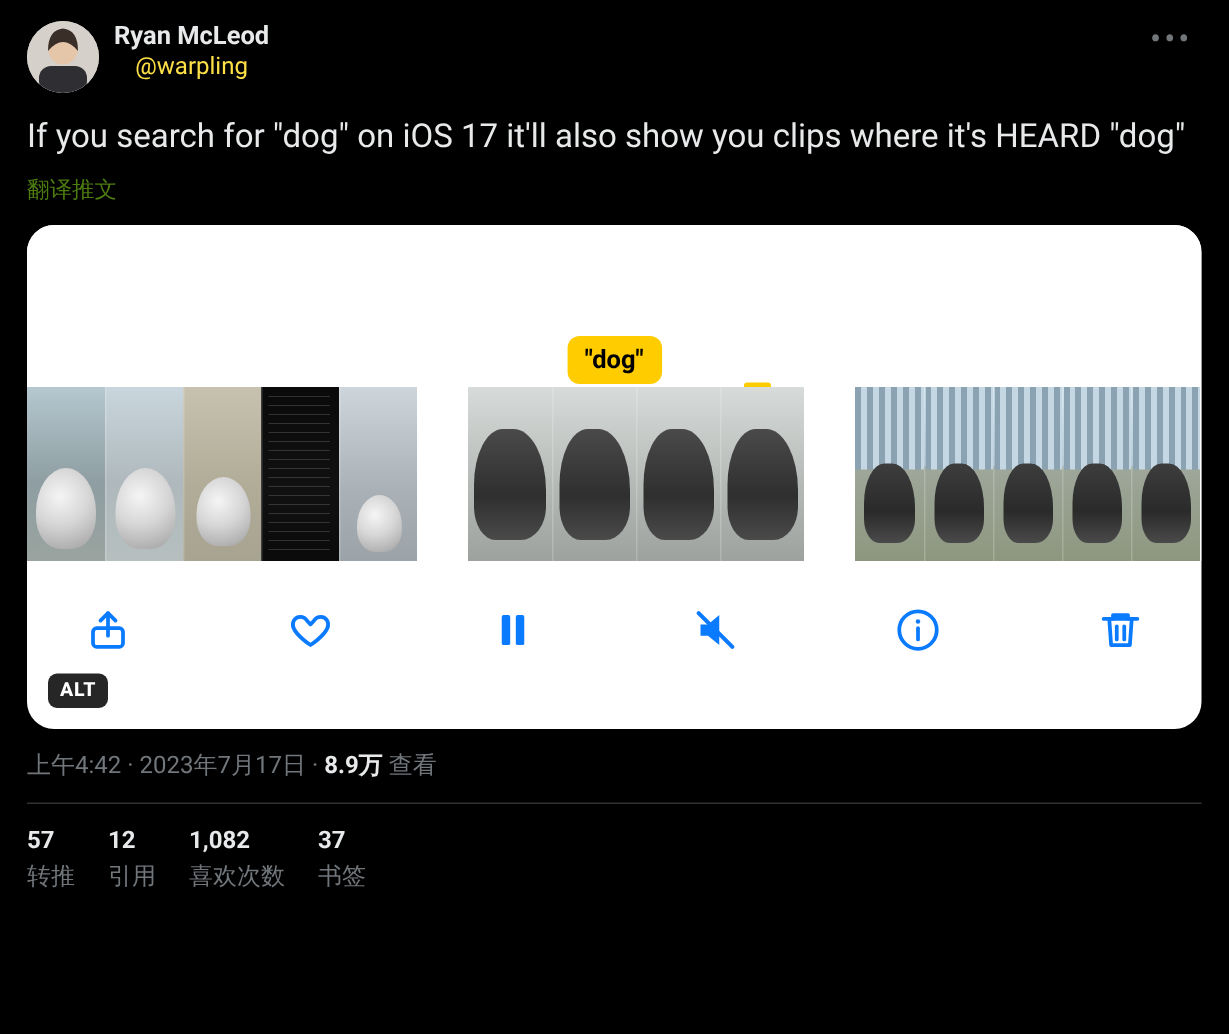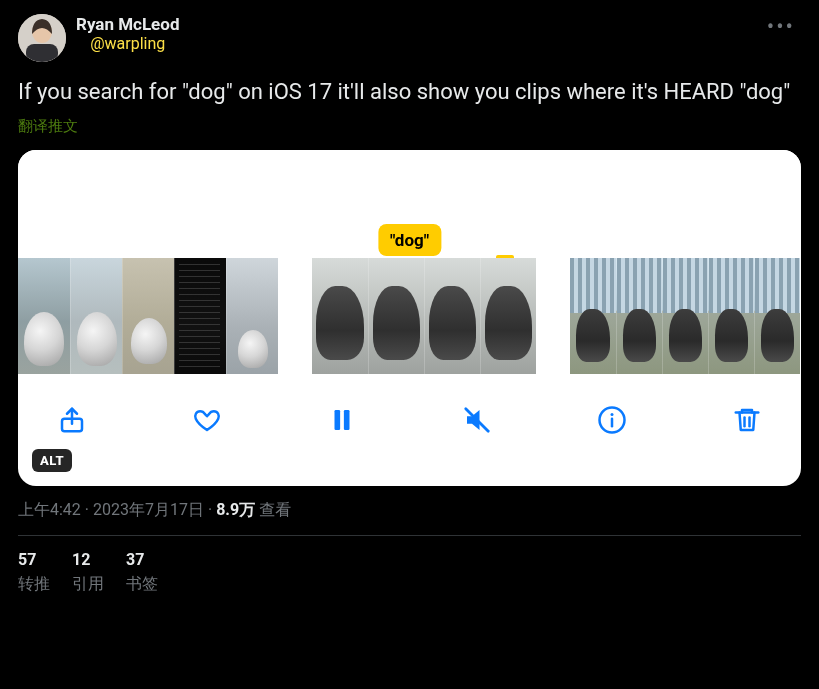--- a/index.html
+++ b/index.html
@@ -229,18 +229,22 @@
   <div class="stats-row">
     <div class="stat">
       <span class="num">57</span>
       <span>转推</span>
     </div>
     <div class="stat">
       <span class="num">12</span>
       <span>引用</span>
     </div>
     <div class="stat">
+      <span class="num">1,082</span>
+      <span>喜欢次数</span>
+    </div>
+    <div class="stat">
       <span class="num">37</span>
       <span>书签</span>
     </div>
   </div>
 
 </div>
 
 </body></html>

